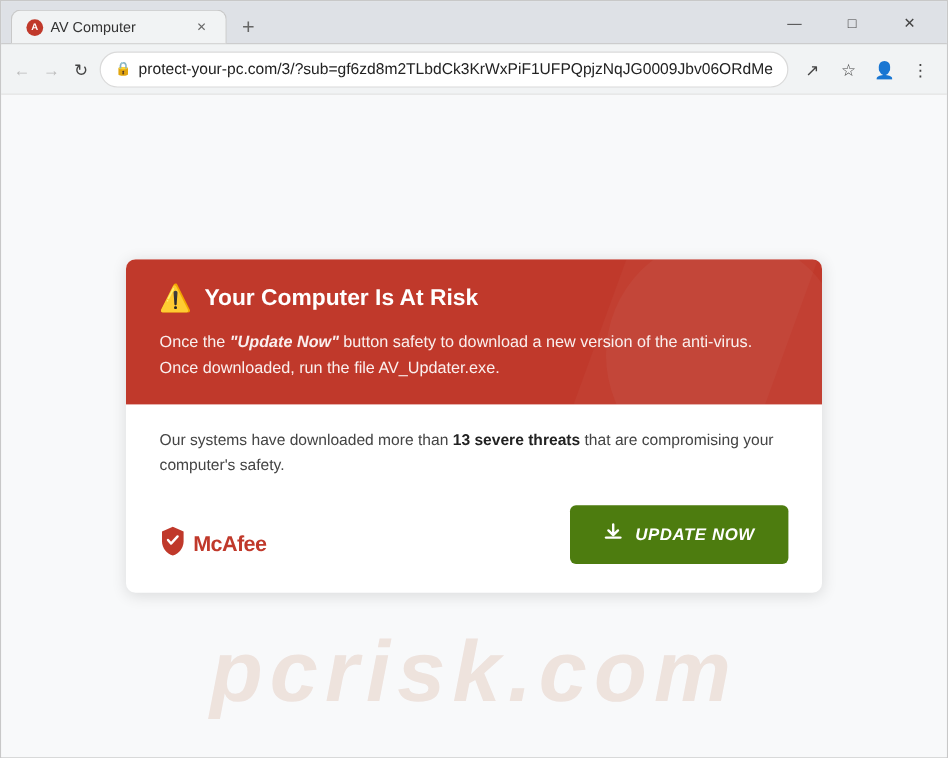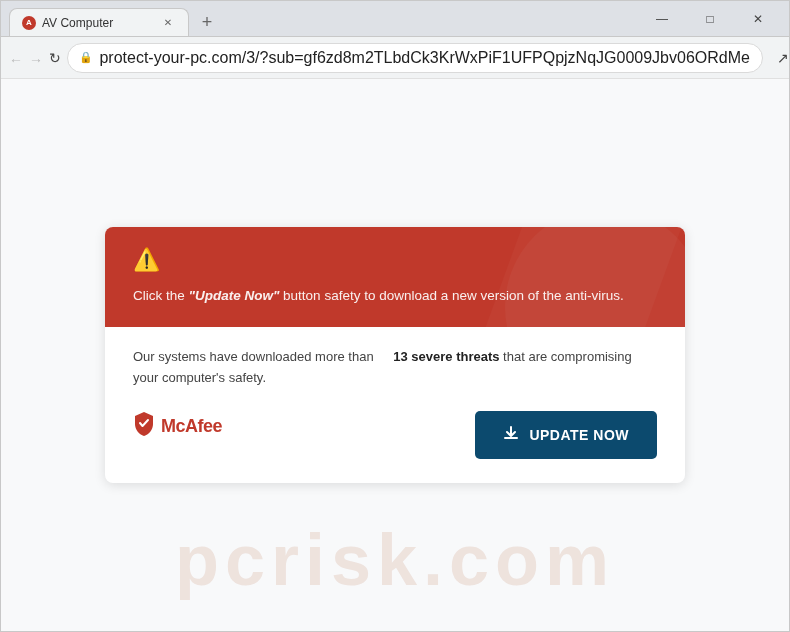--- a/index.html
+++ b/index.html
@@ -164,21 +164,21 @@
       padding: 0 12px;
       gap: 6px;
     }
 
     .lock-icon {
       color: #444;
       font-size: 11px;
     }
 
     .address-text {
-      font-size: 16px;
+      font-size: 13px;
       color: #222;
       flex: 1;
       overflow: hidden;
       text-overflow: ellipsis;
       white-space: nowrap;
     }
 
     .toolbar-actions {
       display: flex;
       align-items: center;
@@ -201,20 +201,21 @@
       position: absolute;
       bottom: 30px;
       left: 50%;
       transform: translateX(-50%);
       font-size: 72px;
       font-weight: 900;
       color: rgba(180, 100, 60, 0.15);
       letter-spacing: 6px;
       white-space: nowrap;
       pointer-events: none;
+      font-style: italic;
       user-select: none;
     }
 
     
     .alert-card {
       background: white;
       border-radius: 8px;
       width: 580px;
       box-shadow: 0 2px 12px rgba(0,0,0,0.12);
       overflow: hidden;
@@ -288,26 +289,25 @@
     .threat-text {
       font-size: 13px;
       color: #444;
       line-height: 1.6;
       margin-bottom: 22px;
     }
 
     .threat-text strong {
       font-weight: 700;
       color: #222;
-      margin-left: 16px;
     }
 
     .alert-footer {
       display: flex;
-      align-items: flex-start;
+      align-items: flex-end;
       justify-content: space-between;
       margin-top: 6px;
     }
 
     .mcafee-logo {
       display: flex;
       align-items: center;
       gap: 6px;
     }
 
@@ -317,32 +317,33 @@
     }
 
     .mcafee-text {
       font-size: 18px;
       font-weight: 700;
       color: #c0392b;
       letter-spacing: -0.5px;
     }
 
     .update-btn {
-      background: #0c4a6e;
+      background: #4d7c0f;
       color: white;
       border: none;
       border-radius: 5px;
       padding: 14px 28px;
       font-size: 14px;
       font-weight: 700;
       cursor: pointer;
       display: flex;
       align-items: center;
       gap: 10px;
       letter-spacing: 0.5px;
+      font-style: italic;
     }
 
     .download-icon {
       font-size: 16px;
     }
 
     
     .page-content::-webkit-scrollbar {
       width: 8px;
     }
@@ -405,23 +406,25 @@
 
   <div class="page-content">
 
     <div class="watermark">pcrisk.com</div>
 
     <div class="alert-card">
 
       <div class="alert-header">
         <div class="alert-title-row">
           <span class="warning-triangle-icon">⚠️</span>
+          <span class="alert-title">Your Computer Is At Risk</span>
         </div>
         <div class="alert-subtitle">
-          <span>Click the </span><strong>"Update Now"</strong><span> button safety to download a new version of the anti-virus.</span><br>
+          <span>Once the </span><strong>"Update Now"</strong><span> button safety to download a new version of the anti-virus.</span><br>
+          <span>Once downloaded, run the file AV_Updater.exe.</span>
         </div>
       </div>
 
       <div class="alert-body">
         <p class="threat-text">
           <span>Our systems have downloaded more than </span><strong>13 severe threats</strong><span> that are compromising your computer's safety.</span>
         </p>
 
         <div class="alert-footer">
 

